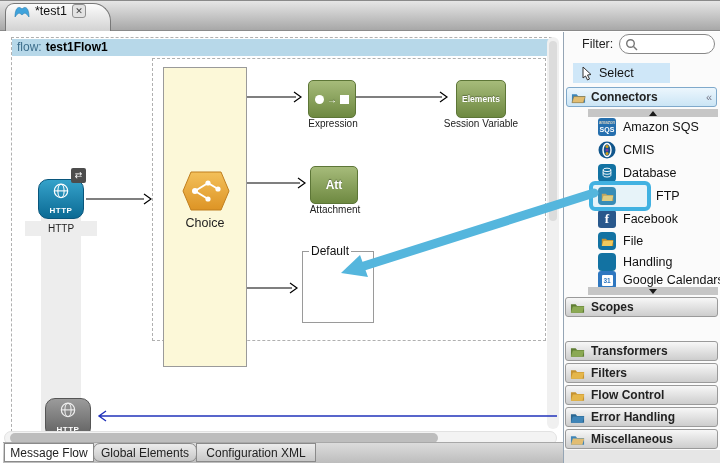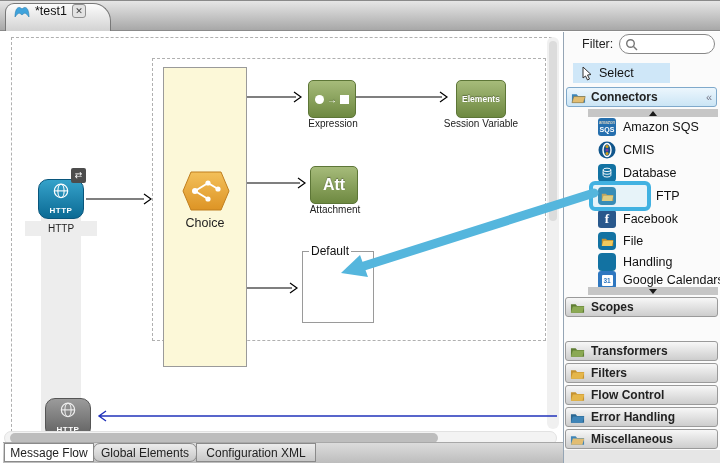--- a/index.html
+++ b/index.html
@@ -41,21 +41,21 @@
   .choice-box { position:absolute; left:163px; top:66px; width:84px; height:300px;
                 background:#fcf8d8; border:1px solid #9a9a9a; }
   .choice-icon { position:absolute; left:18px; top:102px; }
   .choice-lbl { position:absolute; left:0; top:148px; width:100%; text-align:center; font-size:12.5px; color:#222;}
   .green-node { position:absolute; width:48px; height:38px; border-radius:5px;
                 background:linear-gradient(#a6bb7a,#6e8941); border:1px solid #5d7637;
                 display:flex; align-items:center; justify-content:center; color:#fff; font-weight:bold;
                 text-shadow:0 -1px 1px rgba(0,0,0,.35); }
   .node-expression { left:308px; top:79px; }
   .node-session { left:456px; top:79px; width:50px; font-size:8.5px; }
-  .node-attachment { left:310px; top:165px; font-size:16px; }
+  .node-attachment { left:310px; top:165px; font-size:12px; }
   .expr-glyph { display:flex; align-items:center; gap:3px; }
   .expr-glyph .dot { width:9px; height:9px; background:#fff; border-radius:50%; }
   .expr-glyph .arr { color:#fff; font-size:10px; font-weight:bold; }
   .expr-glyph .sq { width:9px; height:9px; background:#fff; }
   .lbl-expression { left:297px; top:117px; width:72px; }
   .lbl-session { left:420px; top:117px; width:122px; }
   .lbl-attachment { left:299px; top:203px; width:72px; }
   .default-box { position:absolute; left:302px; top:250px; width:72px; height:72px;
                  border:1px solid #9a9a9a; background:#fff; }
   .default-legend { position:absolute; left:309px; top:243px; background:#fff; padding:0 2px;
@@ -132,20 +132,23 @@
       <svg width="16" height="14" viewBox="0 0 16 14">
         <path d="M1,13 C1,5 4,1 8,5 C12,1 15,5 15,13 C12,9 11,8 8,11 C5,8 4,9 1,13 Z" fill="#3fa3dc" stroke="#2a7eb0" stroke-width="0.6"></path>
       </svg>
       <span class="tab-title">*test1</span>
       <span class="tab-close">✕</span>
     </div>
   </div>
 
   <div class="canvas"></div>
   <div class="flow-box"></div>
+  <div class="flow-header">
+    <span class="pfx">flow:</span><span class="name">test1Flow1</span>
+  </div>
   <div class="choice-scope"></div>
   <div class="lane"></div>
 
   <div class="blue-node node-http-top">
     <svg width="20" height="20" viewBox="0 0 18 18">
       <circle cx="9" cy="8" r="6" stroke="#fff" stroke-width="1.1" fill="none"></circle>
       <line x1="3" y1="8" x2="15" y2="8" stroke="#fff" stroke-width="1"></line>
       <ellipse cx="9" cy="8" rx="2.8" ry="6" stroke="#fff" stroke-width="1" fill="none"></ellipse>
     </svg>
     <span class="http-txt">HTTP</span>

